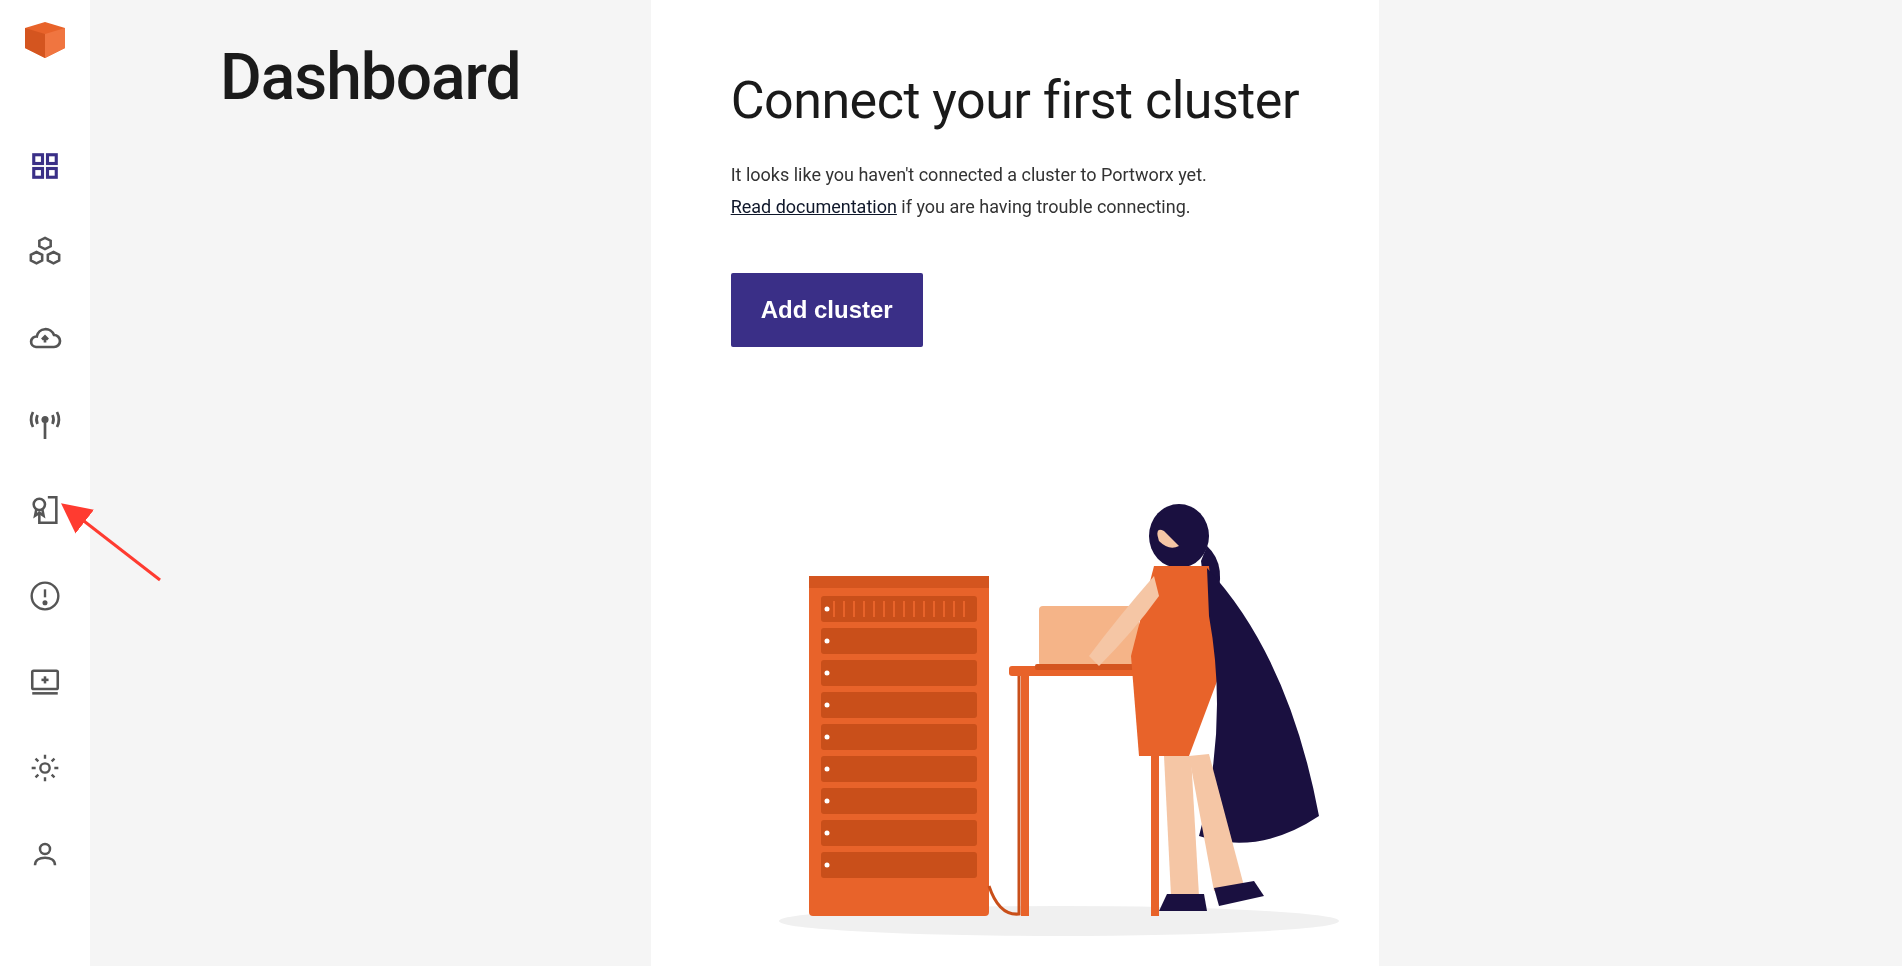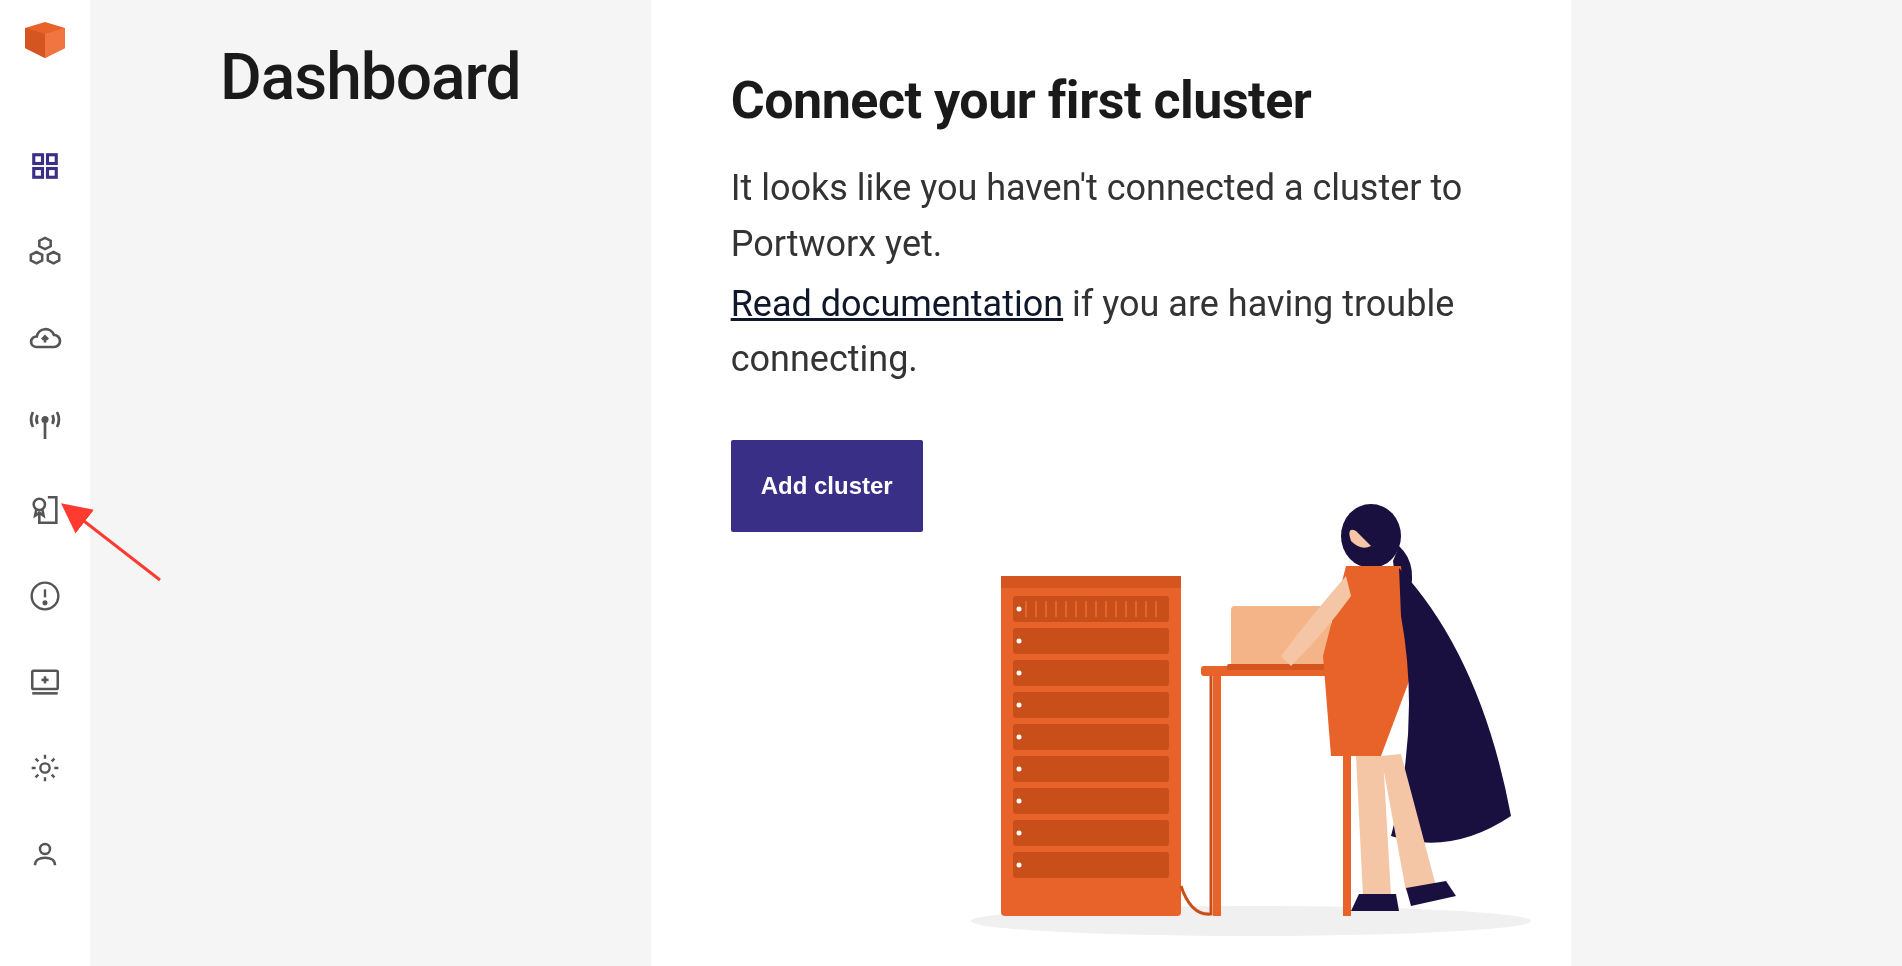--- a/index.html
+++ b/index.html
@@ -62,42 +62,42 @@
       justify-content: space-between;
       align-items: flex-start;
       min-height: 530px;
       position: relative;
     }
     .card-left {
       max-width: 760px;
     }
     .card-title {
       font-size: 52px;
-      font-weight: 700;
+      font-weight: 400;
       color: #1a1a1a;
       margin-bottom: 30px;
       letter-spacing: -0.5px;
     }
     .card-text {
-      font-size: 36px;
+      font-size: 18px;
       color: #333;
       line-height: 1.55;
       margin-bottom: 4px;
     }
     .doc-link {
       color: #0f172a;
       text-decoration: underline;
       cursor: pointer;
     }
     .btn-primary {
       margin-top: 48px;
       background: #3a2f87;
       color: #ffffff;
       border: none;
-      padding: 32px 30px;
+      padding: 23px 30px;
       font-size: 24px;
       font-weight: 600;
       cursor: pointer;
       border-radius: 2px;
     }
     .illustration {
       position: absolute;
       right: 20px;
       bottom: 30px;
       width: 600px;

